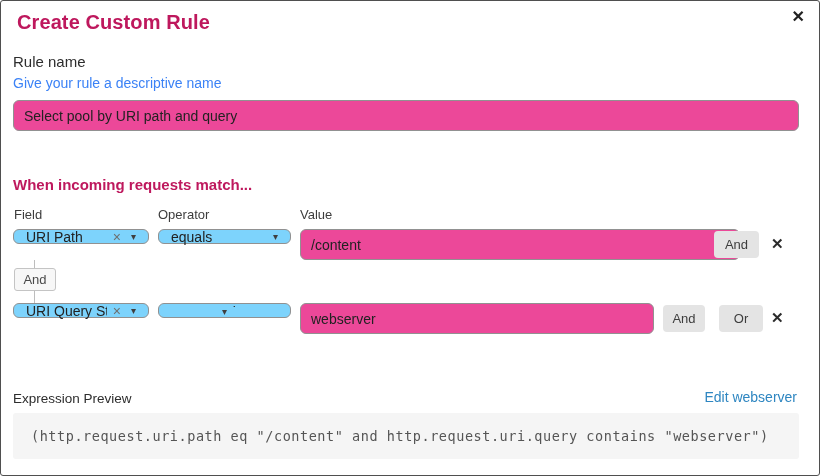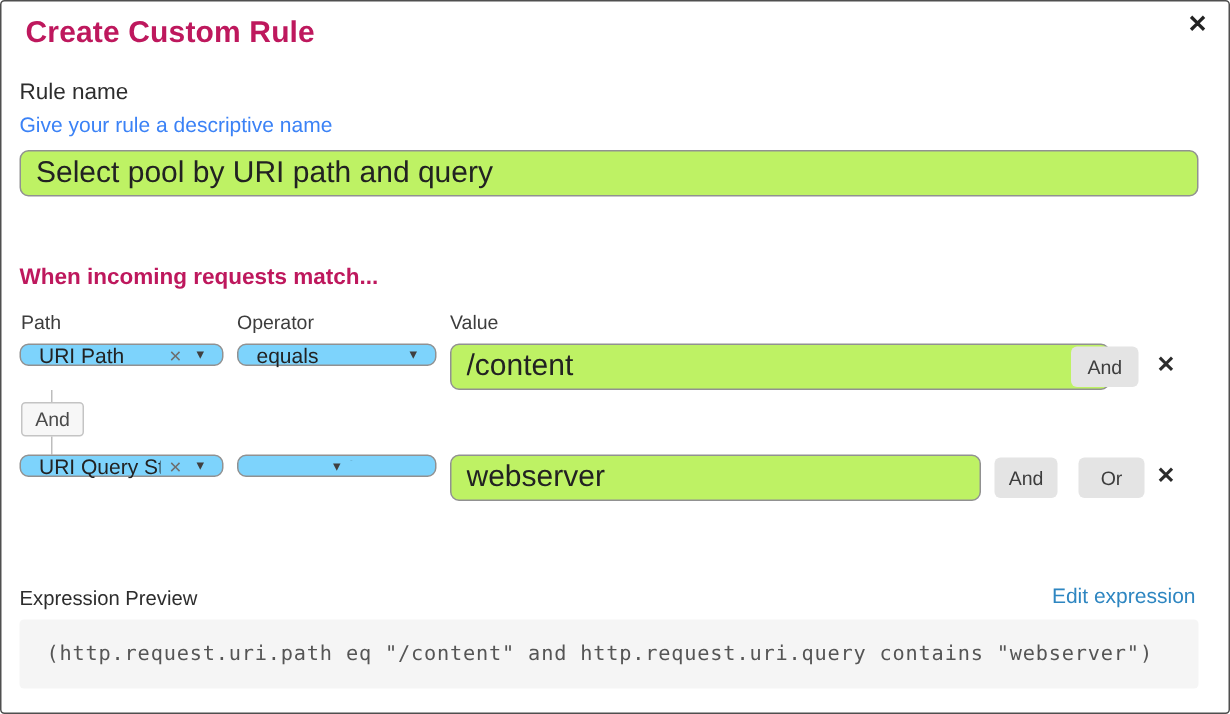--- a/index.html
+++ b/index.html
@@ -25,22 +25,22 @@
   }
 
   .field-label { font-size:15px; color:#2d2d2d; }
   .helper-text { font-size:14px; color:#3b82f6; }
 
   .text-input {
     height:31px;
     border:1px solid #919191; border-radius:6px;
     padding:0 10px;
     font-family:"Liberation Sans", sans-serif;
-    font-size:20px; color:#222;
-    background:#bef264;
+    font-size:14px; color:#222;
+    background:#ec4899;
     outline:none;
   }
 
   .section-heading { font-size:15px; font-weight:bold; color:#be185d; }
   .col-label { font-size:13px; color:#3d3d3d; }
 
   .select {
     display:flex; align-items:center;
     height:15px;
     border:1px solid #919191; border-radius:6px;
@@ -92,21 +92,21 @@
 
   <div class="abs dialog-title" style="left:16px; top:10px;">Create Custom Rule</div>
   <button class="abs close-btn" style="right:14px; top:8px;">✕</button>
 
   <div class="abs field-label" style="left:12px; top:52px;">Rule name</div>
   <div class="abs helper-text" style="left:12px; top:74px;">Give your rule a descriptive name</div>
   <input class="abs text-input" style="left: 12px; top: 99px; width: 786px;" value="Select pool by URI path and query">
 
   <div class="abs section-heading" style="left:12px; top:175px;">When incoming requests match...</div>
 
-  <div class="abs col-label" style="left:13px; top:206px;">Path</div>
+  <div class="abs col-label" style="left:13px; top:206px;">Field</div>
   <div class="abs col-label" style="left:157px; top:206px;">Operator</div>
   <div class="abs col-label" style="left:299px; top:206px;">Value</div>
 
   <div class="abs select" style="left:12px; top:228px; width:136px;">
     <span class="sel-label">URI Path</span>
     <span class="clear-x">×</span>
     <span class="caret">▾</span>
   </div>
   <div class="abs select" style="left:157px; top:228px; width:133px;">
     <span class="sel-label">equals</span>
@@ -128,16 +128,16 @@
   <div class="abs select" style="left:157px; top:302px; width:133px;flex-direction:column;">
     <span class="sel-label">contains</span>
     <span class="caret">▾</span>
   </div>
   <input class="abs text-input" style="left: 299px; top: 302px; width: 354px;" value="webserver">
   <button class="abs conn-btn" style="left:662px; top:304px; width:42px;">And</button>
   <button class="abs conn-btn" style="left:718px; top:304px; width:44px;text-align:center;">Or</button>
   <button class="abs x-btn" style="left:770px; top:309px;">✕</button>
 
   <div class="abs expr-label" style="left:12px; top:390px;">Expression Preview</div>
-  <button class="abs edit-link" style="right:22px; top:388px;">Edit expression</button>
+  <button class="abs edit-link" style="right:22px; top:388px;">Edit webserver</button>
   <div class="abs code-block" style="left:12px; top:412px; width:786px; height:46px;">(http.request.uri.path eq "/content" and http.request.uri.query contains "webserver")</div>
 
 </div>
 
 </body></html>

